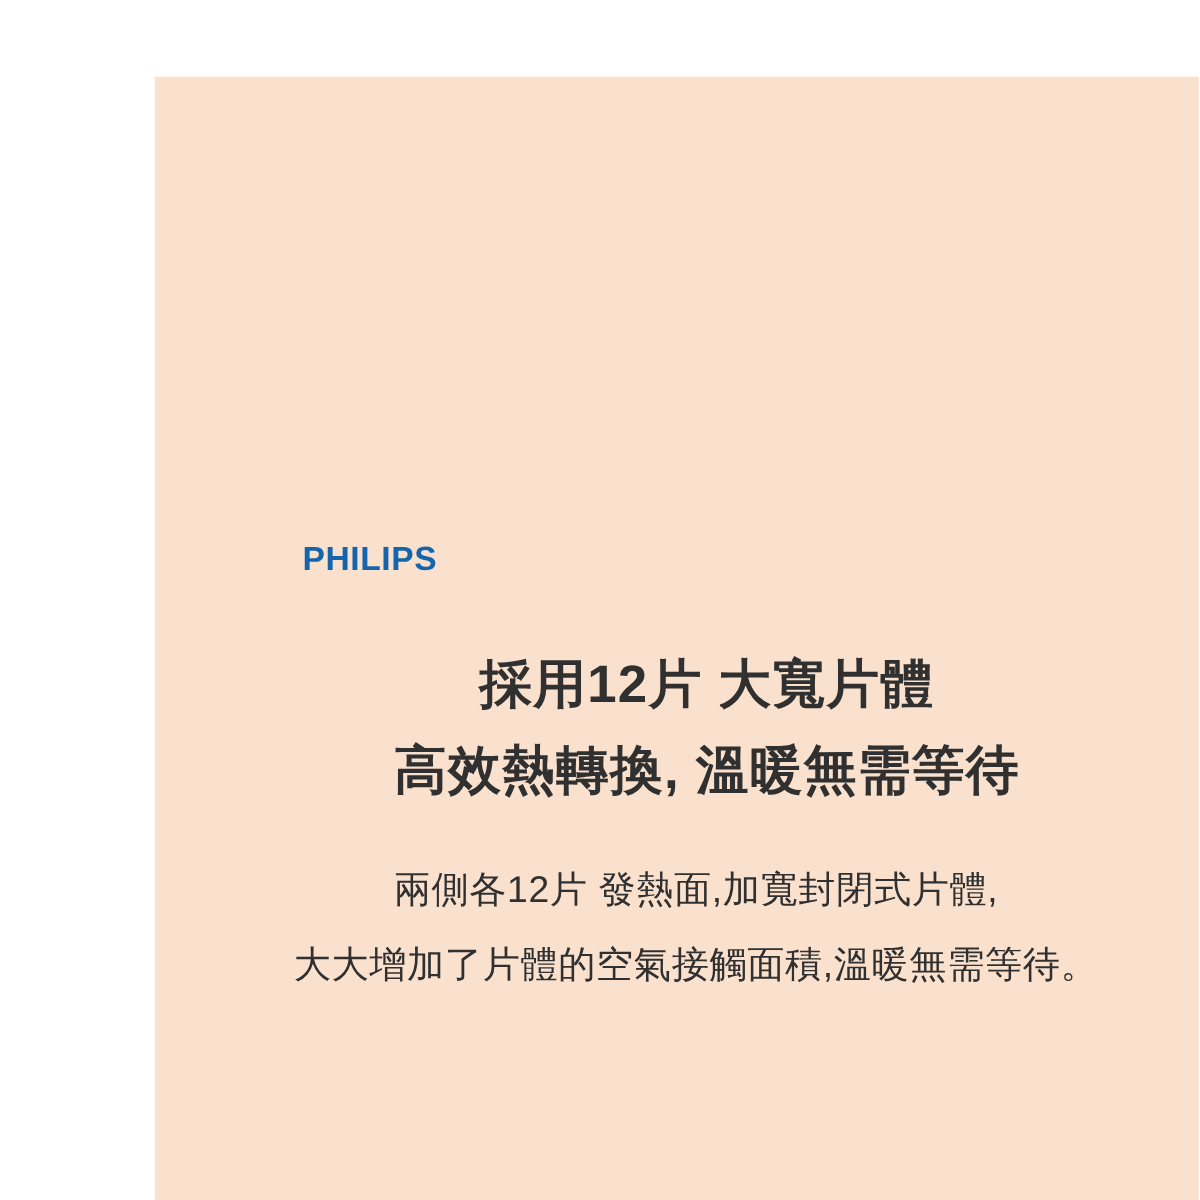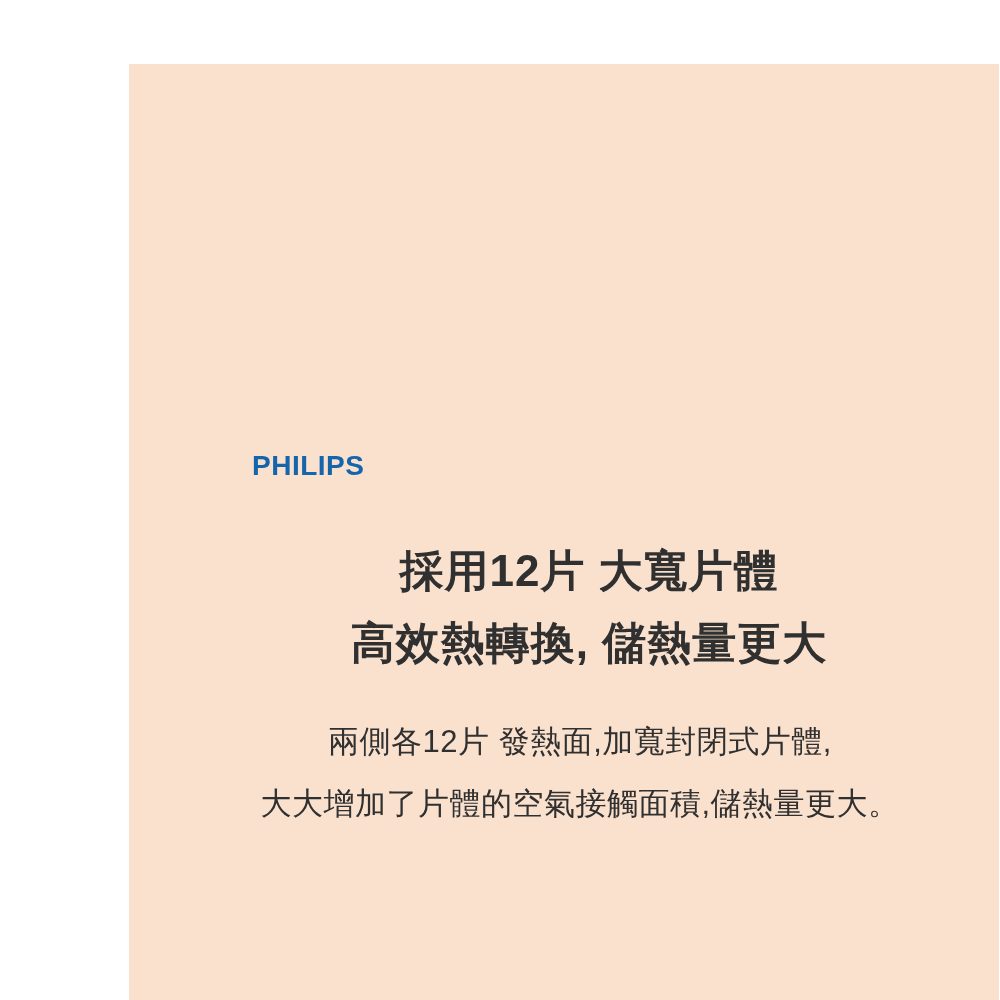--- a/index.html
+++ b/index.html
@@ -67,22 +67,22 @@
 </head>
 <body>
 
 <div class="canvas">
   <div class="panel">
 
     <div class="logo">PHILIPS</div>
 
     <div class="headline">
       <div>採用12片 大寬片體</div>
-      <div>高效熱轉換, 儲熱量更大</div>
+      <div>高效熱轉換, 溫暖無需等待</div>
     </div>
 
     <div class="body-text">
       <div>兩側各12片 發熱面,加寬封閉式片體,</div>
-      <div>大大增加了片體的空氣接觸面積,儲熱量更大。</div>
+      <div>大大增加了片體的空氣接觸面積,溫暖無需等待。</div>
     </div>
 
   </div>
 </div>
 
 </body></html>

